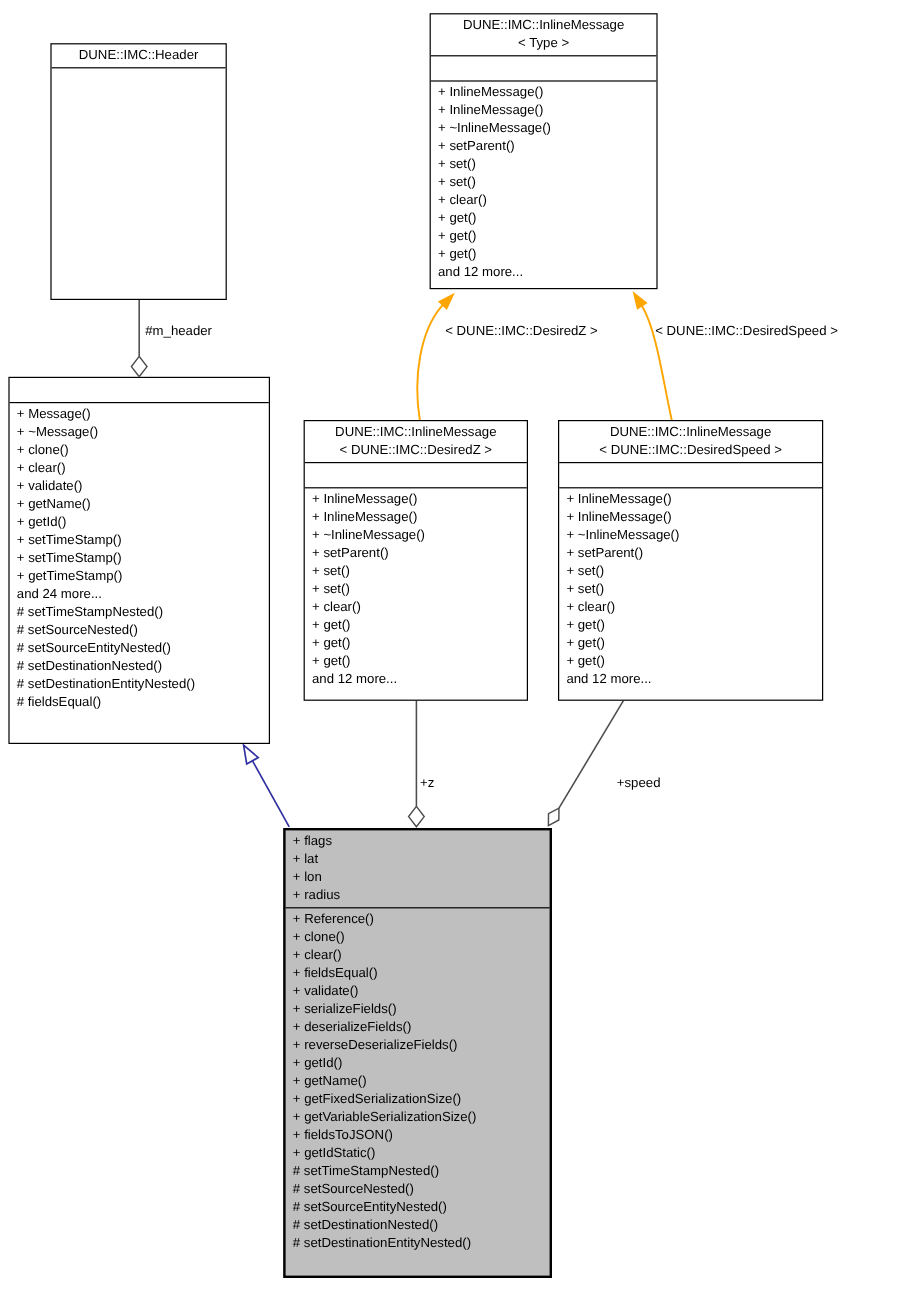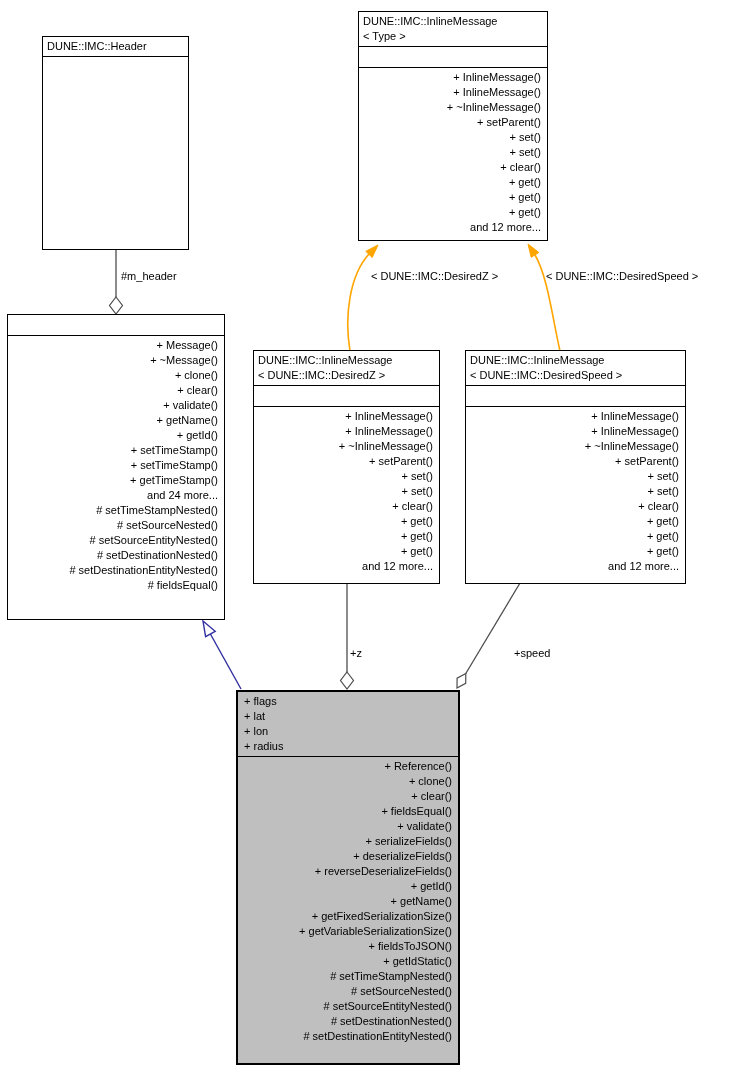--- a/index.html
+++ b/index.html
@@ -7,23 +7,23 @@
     position:relative;width:751px;height:1077px;background:#ffffff;
     font-family:"Liberation Sans", sans-serif;font-size:11px;color:#000;
     overflow:hidden;
   }
   .edge-layer{position:absolute;left:0;top:0;width:751px;height:1077px;z-index:0;}
   .uml-box{
     position:absolute;background:#ffffff;border:1px solid #000;
     display:flex;flex-direction:column;z-index:1;box-sizing:border-box;
   }
   .uml-box.highlight{background:#bfbfbf;border-width:2px;}
-  .box-title{border-bottom:1px solid #000;text-align:left;padding:2px 4px;line-height:15px;}
+  .box-title{border-bottom:1px solid #000;text-align:center;padding:2px 4px;line-height:15px;}
   .box-attrs{border-bottom:1px solid #000;padding:2px 6px;min-height:16px;line-height:15px;}
-  .box-methods{padding:2px 6px;flex:1;overflow:hidden;line-height:15px;text-align:right;}
+  .box-methods{padding:2px 6px;flex:1;overflow:hidden;line-height:15px;}
   .box-title div,.box-attrs div,.box-methods div{white-space:nowrap;}
   .edge-label{position:absolute;z-index:2;white-space:nowrap;line-height:14px;}
 </style>
 </head>
 <body>
 
 <div class="canvas">
 
   <svg class="edge-layer" width="751" height="1077" viewBox="0 0 751 1077" xmlns="http://www.w3.org/2000/svg">
 

